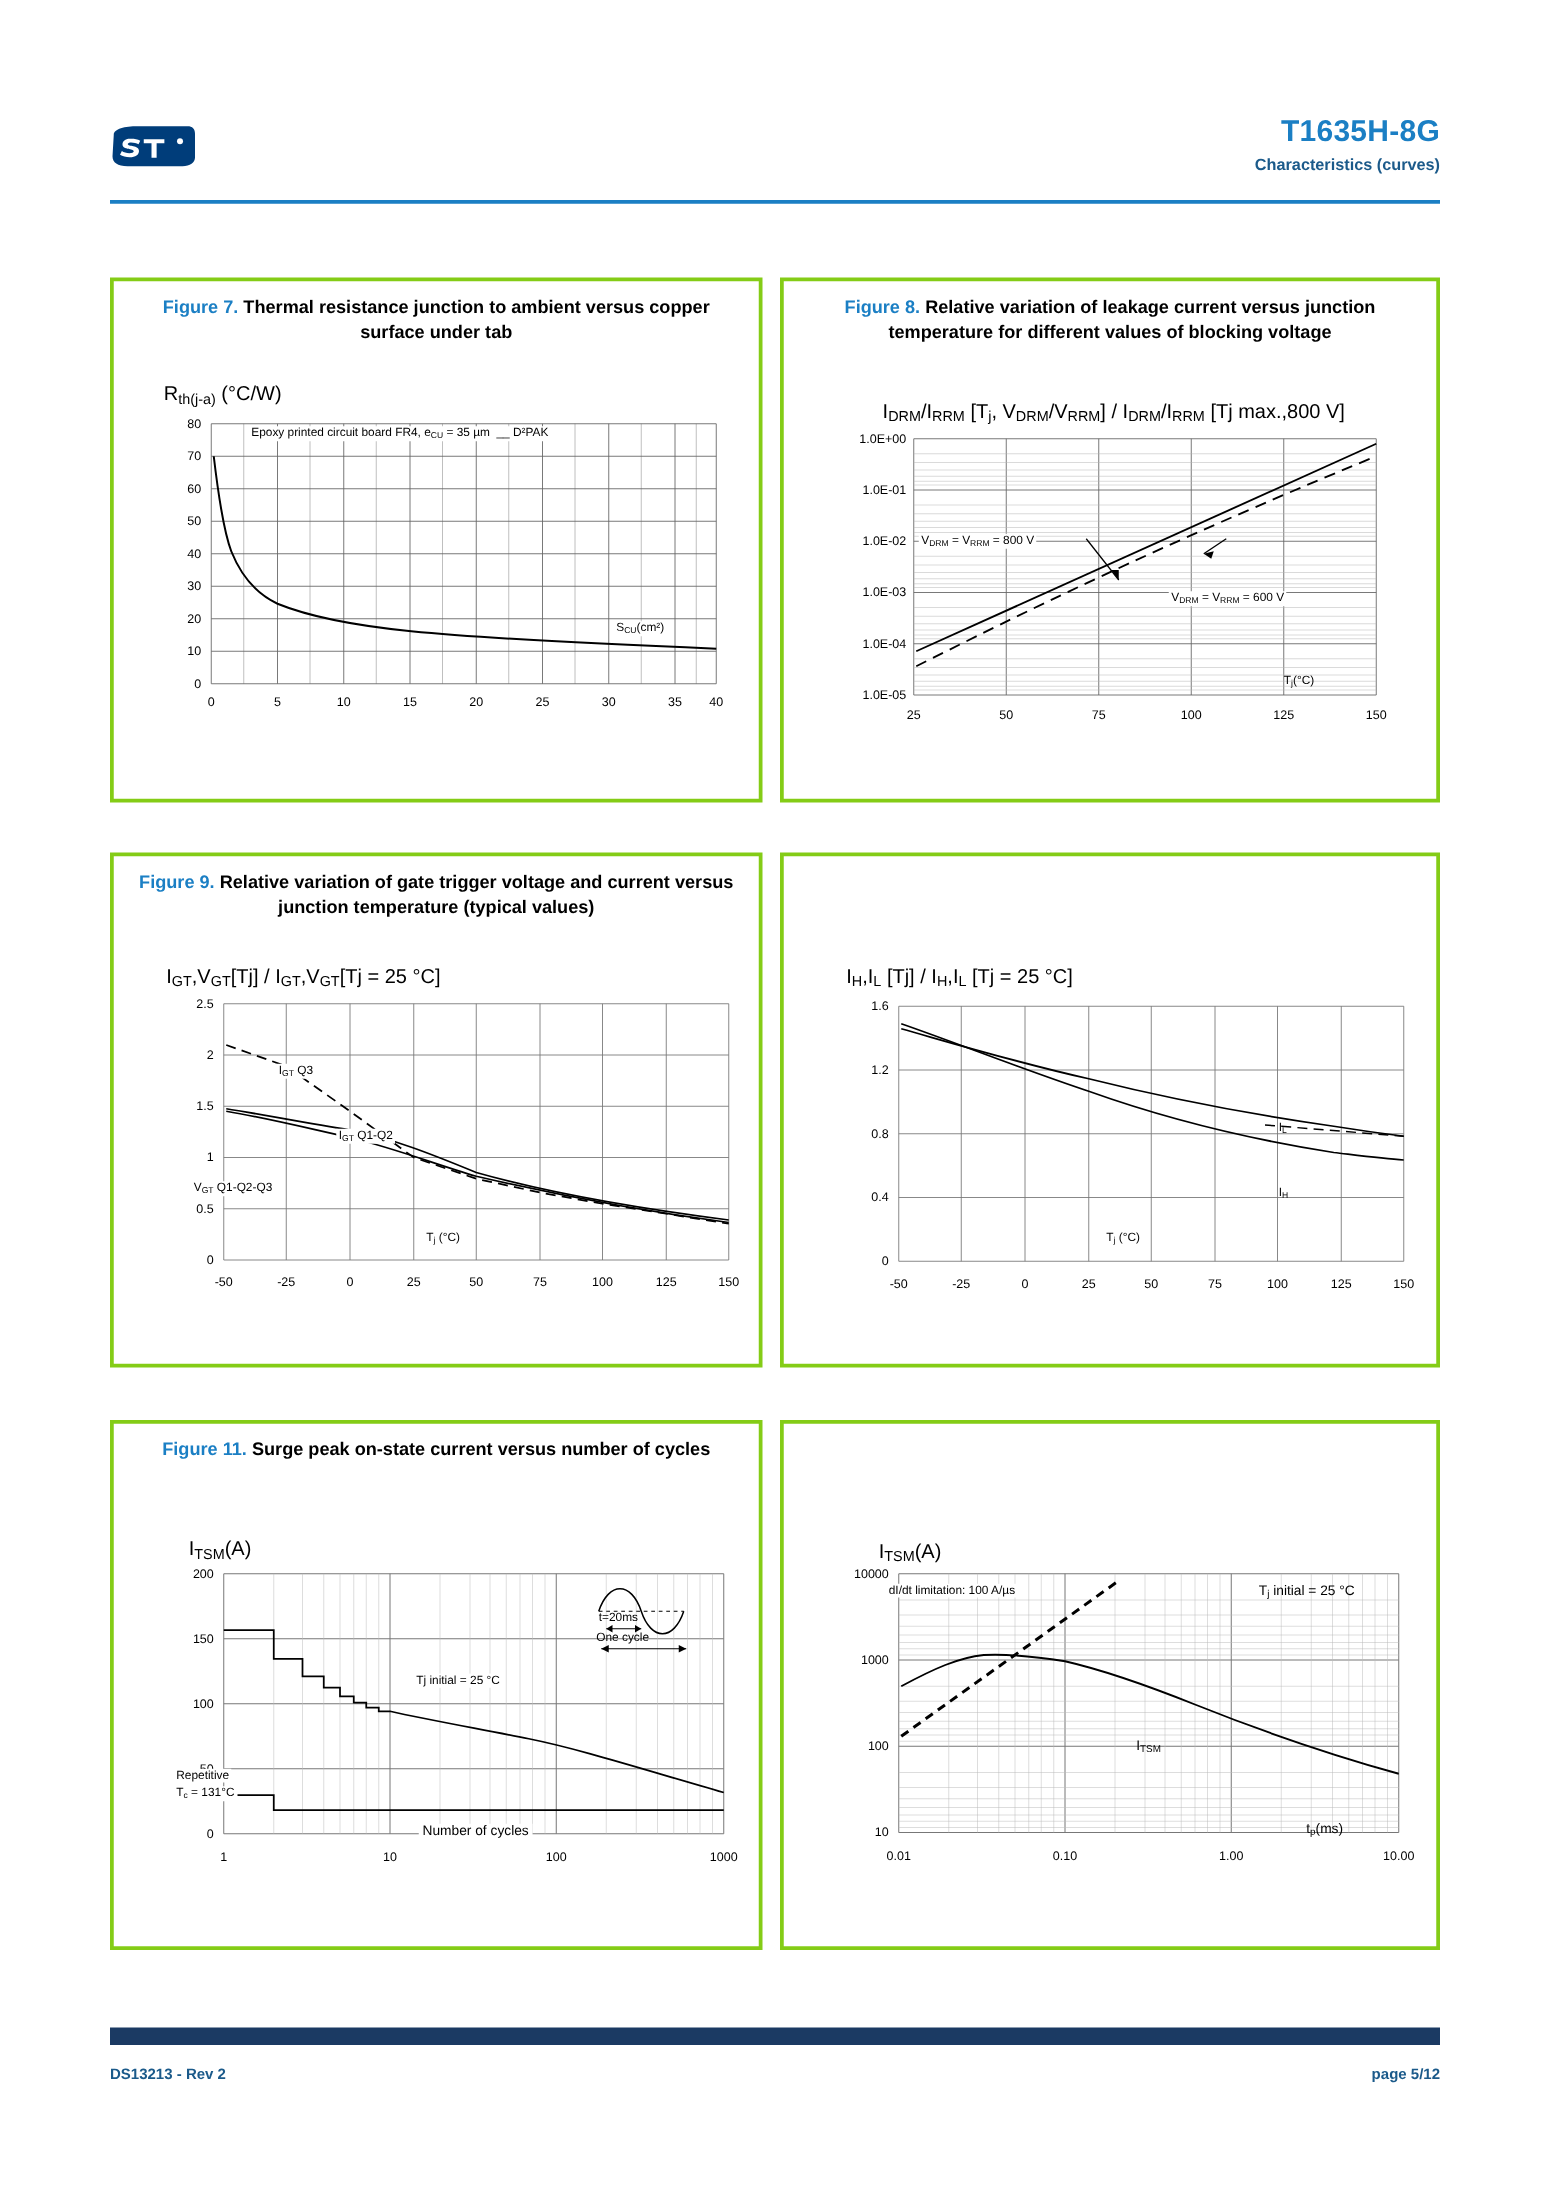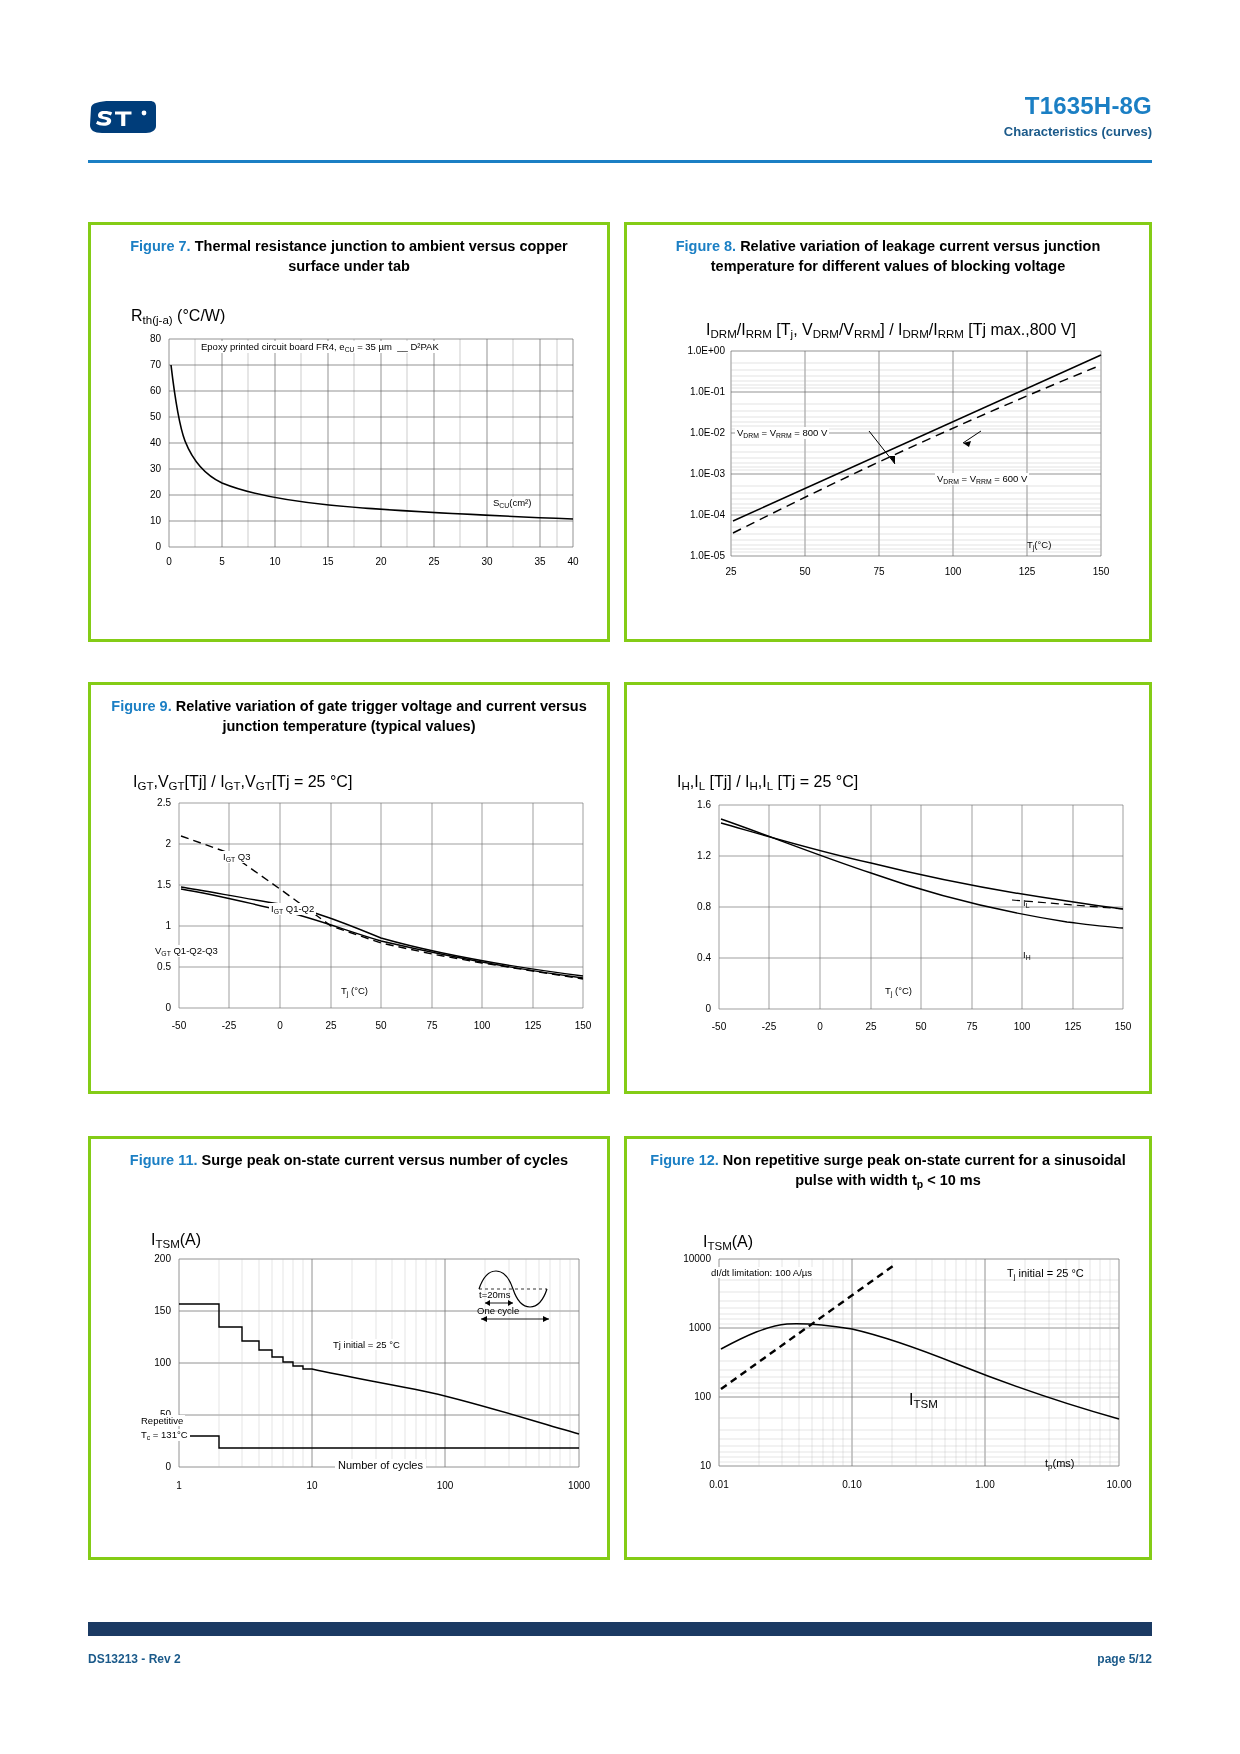--- a/index.html
+++ b/index.html
@@ -416,24 +416,20 @@
     <div class="lbl-s" style="left:240px;top:188px;background:#fff;padding:0 2px;margin-top:12px;"><span>Non repetitive</span></div>
     <div class="lbl-s" style="left:240px;top:200px;background:#fff;padding:0 2px;"><span>Tj initial = 25 °C</span></div>
     <div class="lbl-s" style="left:388px;top:150px;"><span>t=20ms</span></div>
     <div class="lbl-s" style="left:386px;top:166px;"><span>One cycle</span></div>
     <div class="lbl-s" style="left:48px;top:276px;background:#fff;padding:0 2px;"><span>Repetitive</span></div>
     <div class="lbl-s" style="left:48px;top:290px;background:#fff;padding:0 2px;">T<sub>c</sub> = 131°C</div>
     <div class="lbl-s" style="left:244px;top:320px;background:#fff;padding:0 3px;font-size:11px;"><span>Number of cycles</span></div>
   </div>
 
   <div class="fig" style="left:624px;top:1136px;width:528px;height:424px;">
-    <div class="fig-cap">
-      <span class="num">Figure 12.</span>
-      <span>Non repetitive surge peak on-state current for a sinusoidal pulse with width t<sub>p</sub> &lt; 10 ms</span>
-    </div>
 
     <div class="lbl" style="left:76px;top:94px;">I<sub>TSM</sub>(A)</div>
 
     <div class="plot" style="left:30px;top:110px;">
       <svg width="478" height="250" viewBox="0 0 478 250">
         <g stroke="#777" stroke-width="0.8" fill="none">
           <line x1="62" y1="10" x2="462" y2="10"></line>
           <line x1="62" y1="79" x2="462" y2="79"></line>
           <line x1="62" y1="148" x2="462" y2="148"></line>
           <line x1="62" y1="217" x2="462" y2="217"></line>
@@ -499,21 +495,21 @@
           <text x="62" y="239" text-anchor="middle">0.01</text>
           <text x="195" y="239" text-anchor="middle">0.10</text>
           <text x="328" y="239" text-anchor="middle">1.00</text>
           <text x="462" y="239" text-anchor="middle">10.00</text>
         </g>
       </svg>
     </div>
 
     <div class="lbl-s" style="left:82px;top:128px;background:#fff;padding:0 2px;"><span>dI/dt limitation: 100 A/µs</span></div>
     <div class="lbl-s" style="left:380px;top:128px;font-size:11px;">T<sub>j</sub> initial = 25 °C</div>
-    <div class="lbl-s" style="left:282px;top:252px;font-size:16px;">I<sub>TSM</sub></div>
+    <div class="lbl-s" style="left:282px;top:252px;font-size:11px;">I<sub>TSM</sub></div>
     <div class="lbl-s" style="left:418px;top:318px;font-size:11px;">t<sub>p</sub>(ms)</div>
   </div>
 
   <div class="footer-rule"></div>
   <div class="footer">
     <span class="left">DS13213 - Rev 2</span>
     <span class="right">page 5/12</span>
   </div>
 
 </div>

